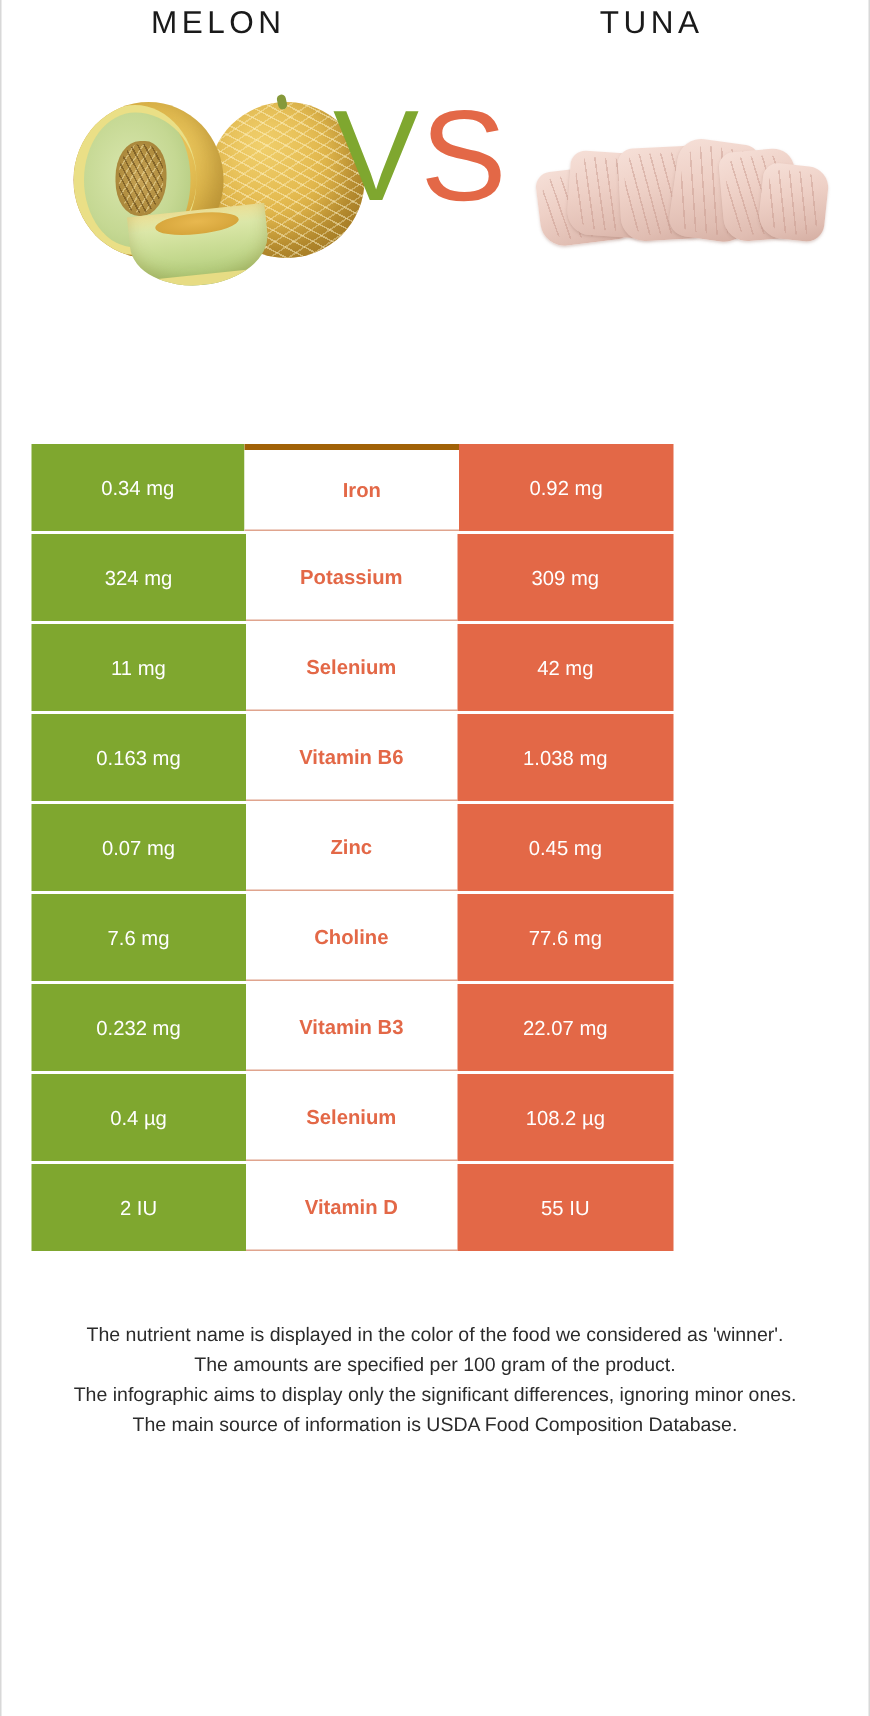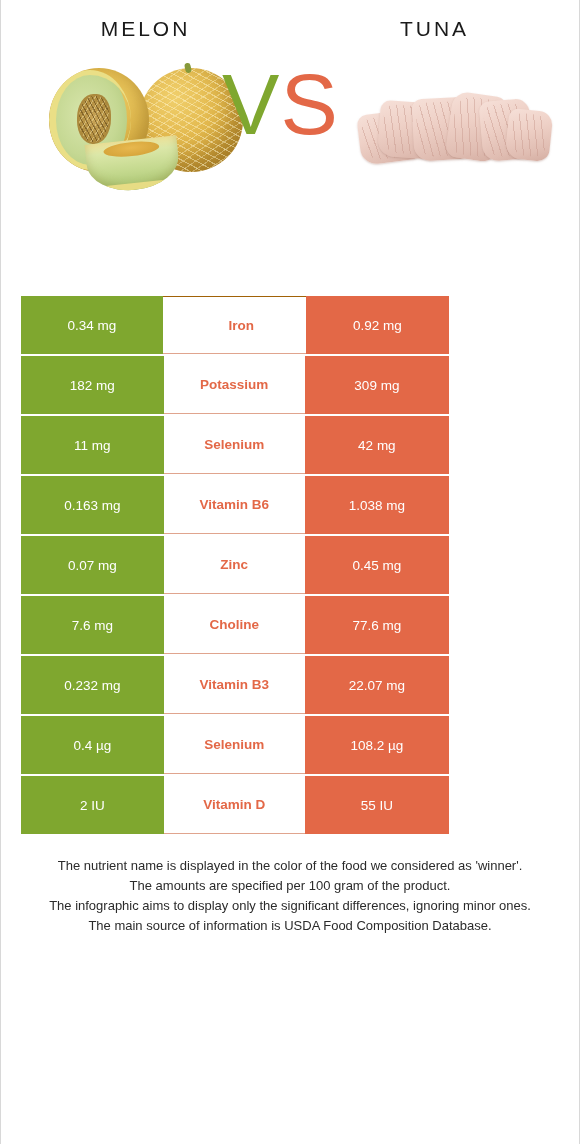--- a/index.html
+++ b/index.html
@@ -17,21 +17,21 @@
     border-left: 1px solid #d8d8d8;
     border-right: 1px solid #d8d8d8;
     box-sizing: border-box;
   }
 
   
   .header {
     display: flex;
     height: 56px;
     align-items: flex-start;
-    padding-top: 18px;
+    padding-top: 5px;
     box-sizing: border-box;
   }
   .header-cell {
     flex: 1 1 50%;
     text-align: center;
   }
   .food-title {
     font-family: "Liberation Sans", sans-serif;
     font-size: 21px;
     font-weight: 300;
@@ -219,30 +219,30 @@
     background: #7FA72F;
     color: #ffffff;
   }
   .cell-mid {
     width: 178px;
     background: #ffffff;
     color: #E36847;
     font-weight: bold;
     border-bottom: 1px solid #E0A48E;
   }
-  .row:first-child .cell-mid { border-top: 1px solid #a16207; padding-left: 14px; }
+  .row:first-child .cell-mid { border-top: 4px solid #a16207; padding-left: 14px; }
   .cell-right {
     width: 182px;
     background: #E36847;
     color: #ffffff;
   }
 
   
   .footer {
-    margin-top: 22px;
+    margin-top: 46px;
     padding: 0 16px;
     text-align: center;
     font-size: 13px;
     line-height: 20px;
     color: #2b2b2b;
   }
   .footer p { margin: 0; }
 </style>
 </head>
 <body>
@@ -286,21 +286,21 @@
   </div>
 </div>
 
 <div class="table" id="nutrient-table">
     <div class="row">
       <div class="cell cell-left">0.34 mg</div>
       <div class="cell cell-mid">Iron</div>
       <div class="cell cell-right">0.92 mg</div>
     </div>
     <div class="row">
-      <div class="cell cell-left">182 mg</div>
+      <div class="cell cell-left">324 mg</div>
       <div class="cell cell-mid">Potassium</div>
       <div class="cell cell-right">309 mg</div>
     </div>
     <div class="row">
       <div class="cell cell-left">11 mg</div>
       <div class="cell cell-mid">Selenium</div>
       <div class="cell cell-right">42 mg</div>
     </div>
     <div class="row">
       <div class="cell cell-left">0.163 mg</div>

